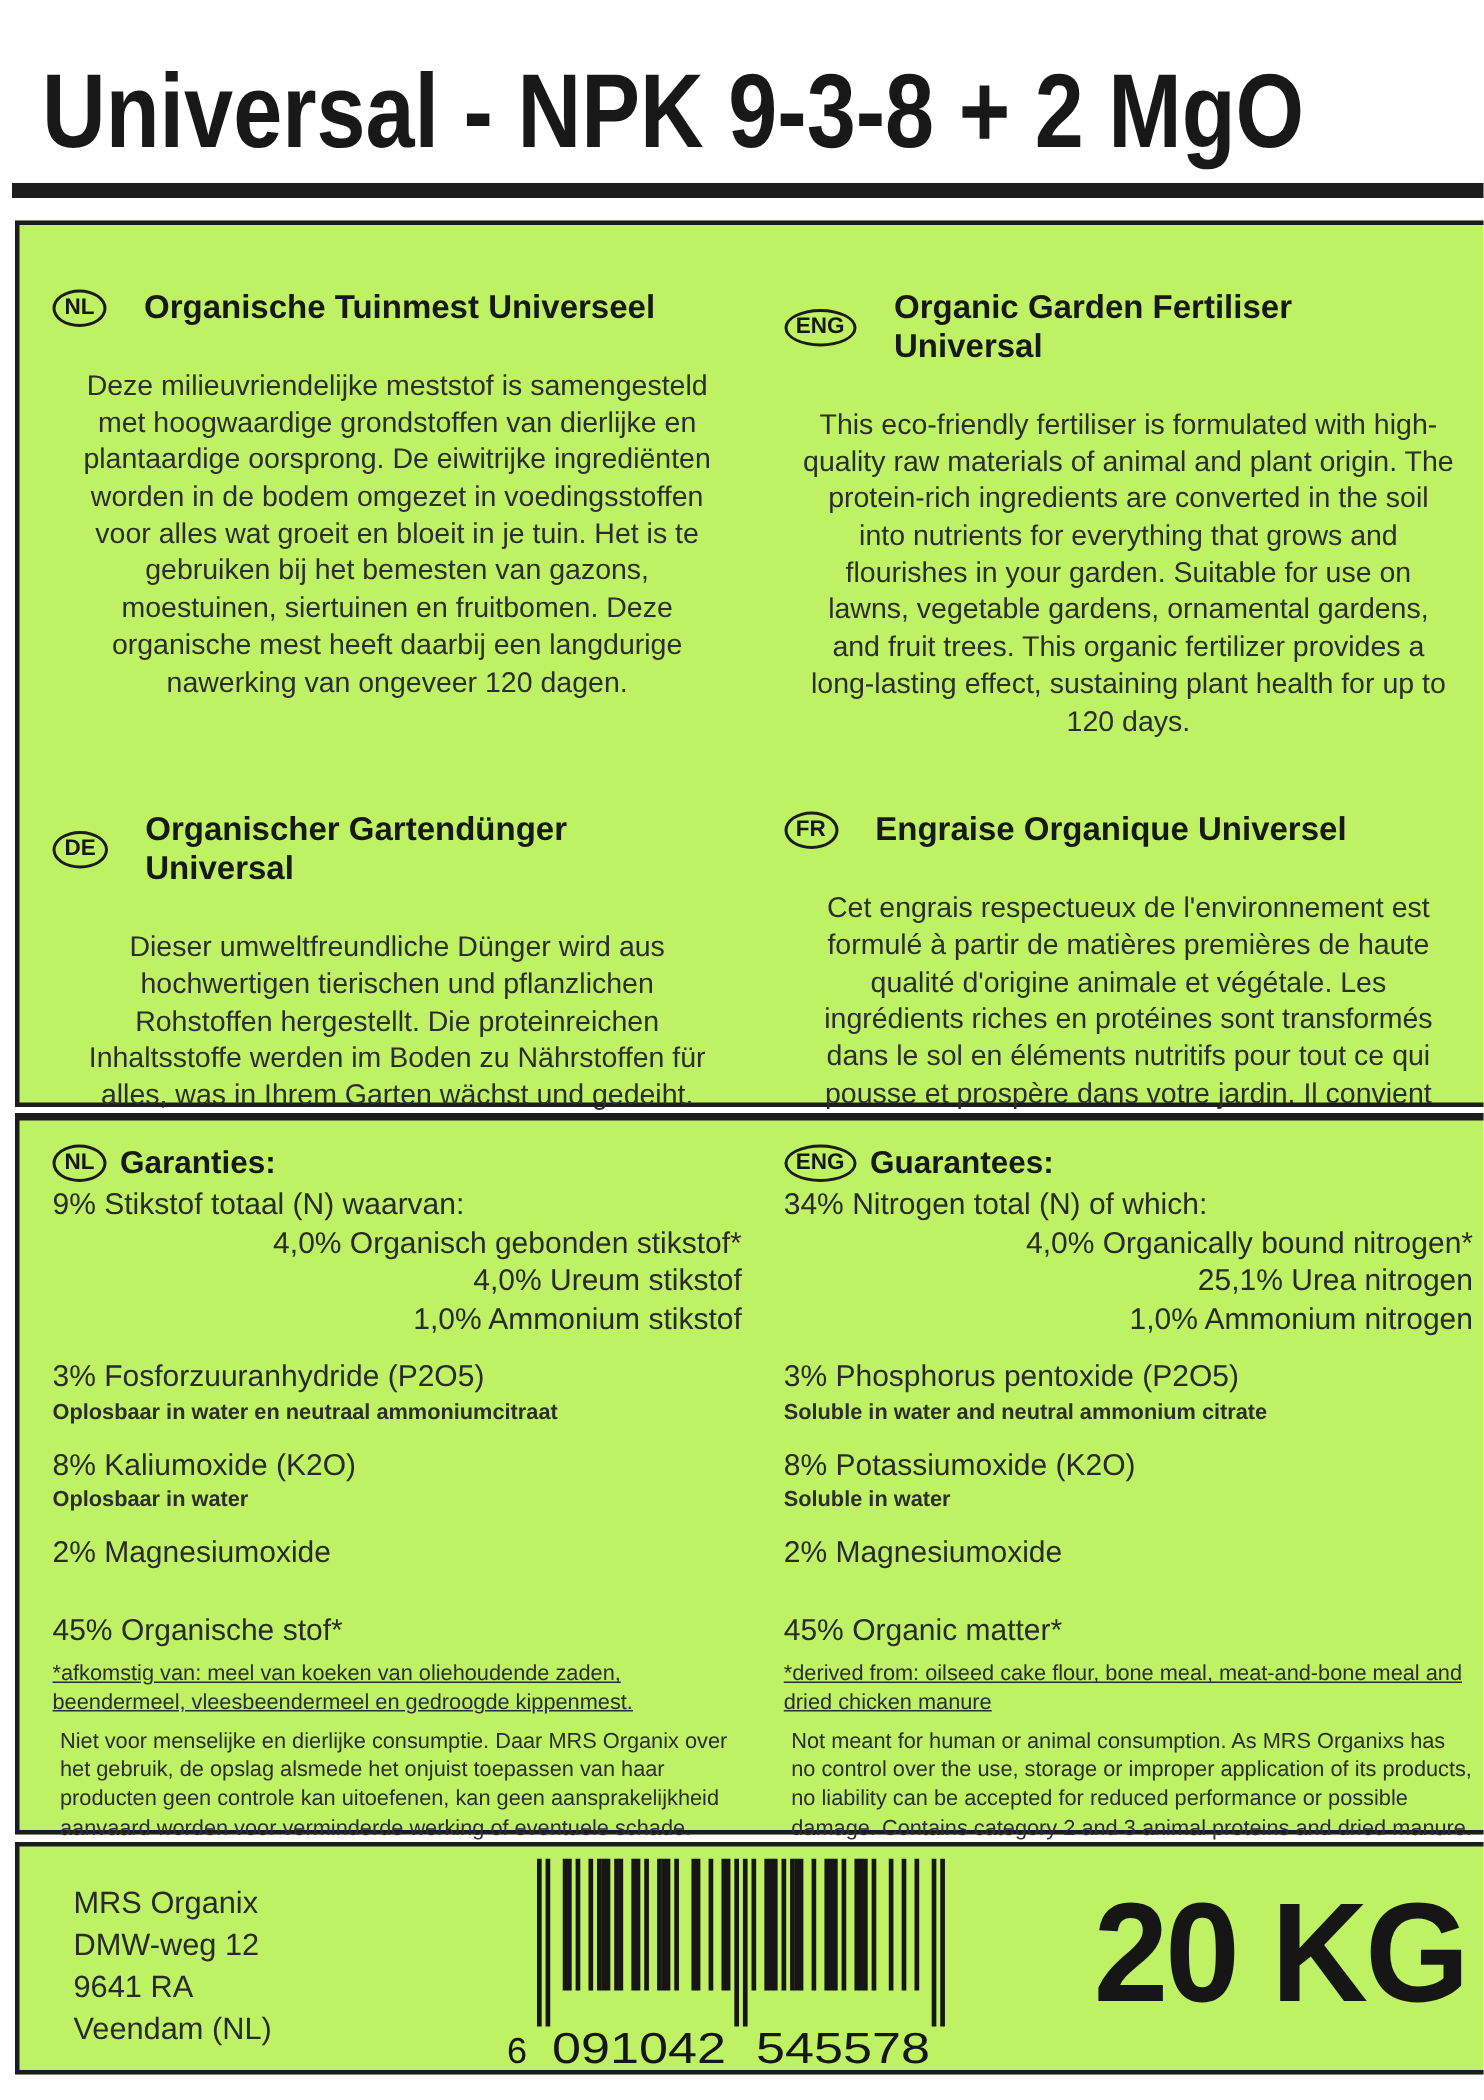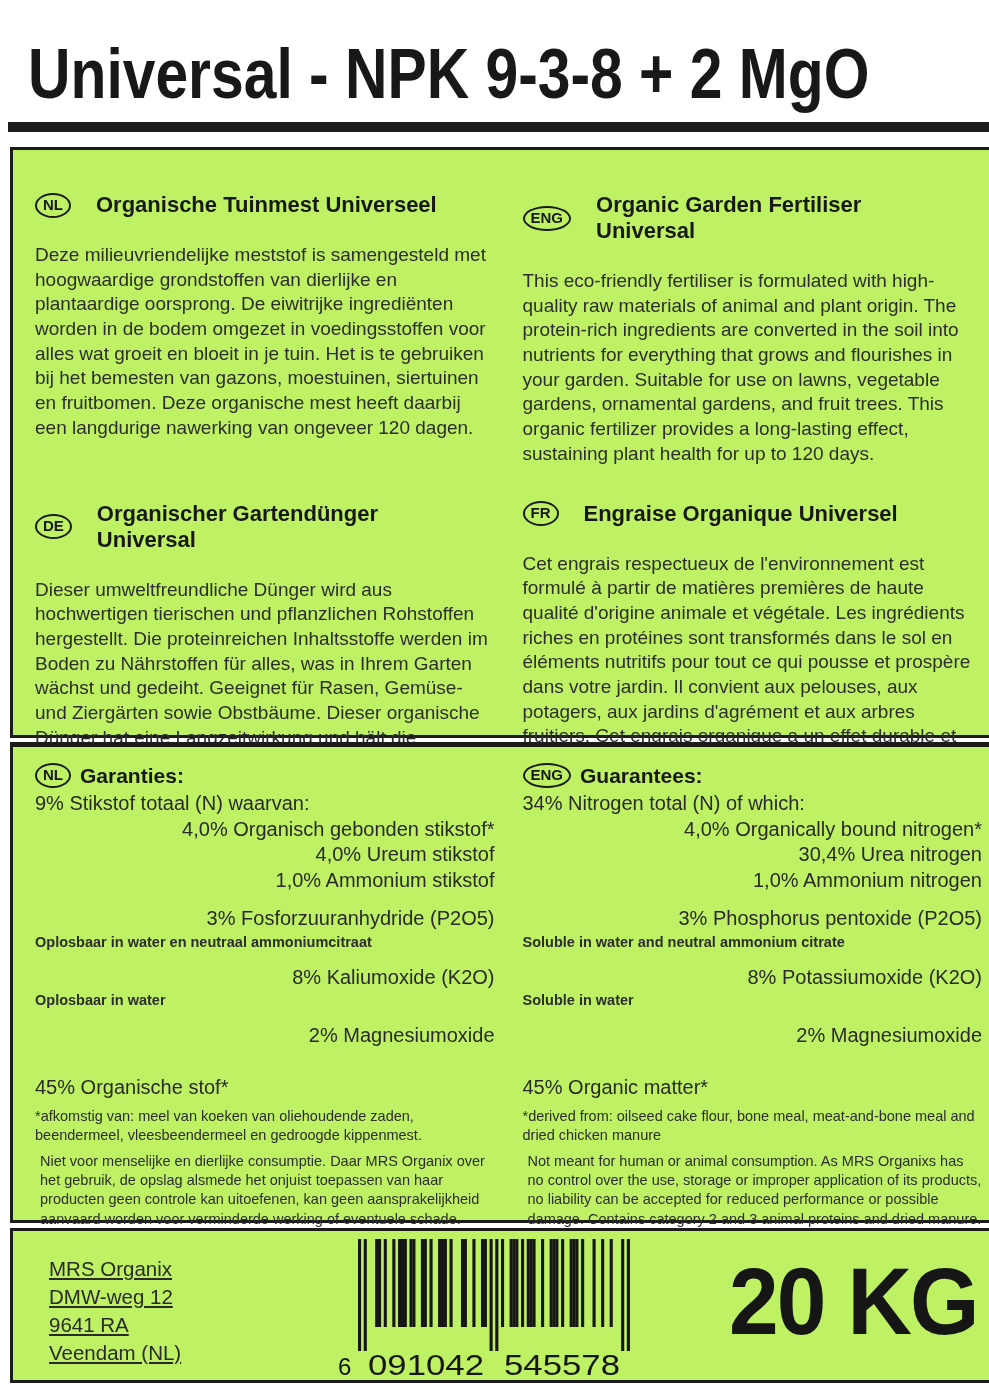--- a/index.html
+++ b/index.html
@@ -21,33 +21,33 @@
   .box-footer{top:1228px;height:155px;}
   
   .badge{
     display:inline-block;border:2.5px solid #1c1c1c;border-radius:50%;
     padding:1px 6px 2px;font-size:15px;font-weight:700;color:#181818;line-height:1.2;
     flex:0 0 auto;
   }
   
   .desc-head{display:flex;align-items:center;gap:9px;margin-bottom:9px;}
   .sec-title{margin:16px;font-size:22px;font-weight:700;color:#181818;}
-  .desc-body{margin:0;font-size:19px;line-height:1.3;color:#2d2d2d;}
+  .desc-body{margin:12px;font-size:19px;line-height:1.3;color:#2d2d2d;text-align:center;}
   
   .g-head{display:flex;align-items:center;gap:9px;margin-bottom:2px;}
   .g-title{margin:0;font-size:21px;font-weight:700;color:#181818;}
   .g-main{margin:3px 0 0;font-size:20px;line-height:1.28;color:#2a2a2a;}
   .g-sub{margin-left:84px;font-size:20px;line-height:1.28;color:#2a2a2a;text-align:right;}
   .g-line{margin-top:26px;font-size:20px;line-height:1.28;color:#2a2a2a;}
   .g-note{margin-top:1px;font-size:14.5px;line-height:1.3;color:#2d2d2d;font-weight:bold;}
-  .g-foot{margin:7px 0 0;font-size:14.5px;line-height:1.3;color:#2d2d2d;}
+  .g-foot{margin:7px 0 0;font-size:14.5px;line-height:1.3;color:#2d2d2d;text-decoration:underline;}
   .g-disc{margin:7px 0 0;font-size:14.5px;line-height:1.32;color:#2d2d2d;padding-left:5px;}
-  .mt14{margin-top:13px;text-align:right;}
-  
-  .address{position:absolute;left:36px;top:24px;font-size:20.5px;line-height:1.36;color:#2a2a2a;text-decoration:underline;}
+  .mt14{margin-top:13px;}
+  
+  .address{position:absolute;left:36px;top:24px;font-size:20.5px;line-height:1.36;color:#2a2a2a;}
   .barcode{position:absolute;left:325px;top:8px;}
   .weight{
     position:absolute;right:26px;top:50%;
     transform:translateY(-54%) scaleX(.95);transform-origin:right center;
     font-size:94px;font-weight:700;letter-spacing:-2px;color:#161616;white-space:nowrap;
   }
 </style>
 </head>
 <body>
 
@@ -113,21 +113,21 @@
       <p class="g-disc">Niet voor menselijke en dierlijke consumptie. Daar MRS Organix over het gebruik, de opslag alsmede het onjuist toepassen van haar producten geen controle kan uitoefenen, kan geen aansprakelijkheid aanvaard worden voor verminderde werking of eventuele schade. Bevat categorie 2 en 3 dierlijke eiwitten en gedroogde mest.</p>
     </div>
 
     <div class="guar-col">
       <div class="g-head">
         <span class="badge">ENG</span>
         <h2 class="g-title">Guarantees:</h2>
       </div>
       <p class="g-main">34% Nitrogen total (N) of which:</p>
       <div class="g-sub">4,0% Organically bound nitrogen*</div>
-      <div class="g-sub">30,4% Urea nitrogen</div>
+      <div class="g-sub">25,1% Urea nitrogen</div>
       <div class="g-sub">1,0% Ammonium nitrogen</div>
       <div class="g-line mt14">3% Phosphorus pentoxide (P2O5)</div>
       <div class="g-note">Soluble in water and neutral ammonium citrate</div>
       <div class="g-line mt14">8% Potassiumoxide (K2O)</div>
       <div class="g-note">Soluble in water</div>
       <div class="g-line mt14">2% Magnesiumoxide</div>
       <div class="g-line">45% Organic matter*</div>
       <p class="g-foot">*derived from: oilseed cake flour, bone meal, meat-and-bone meal and dried chicken manure</p>
       <p class="g-disc">Not meant for human or animal consumption. As MRS Organixs has no control over the use, storage or improper application of its products, no liability can be accepted for reduced performance or possible damage. Contains category 2 and 3 animal proteins and dried manure.</p>
     </div>

